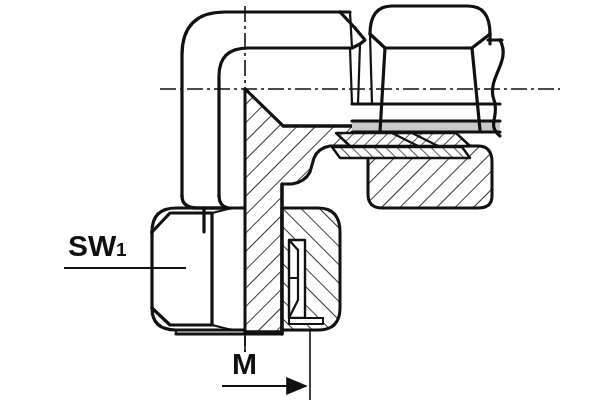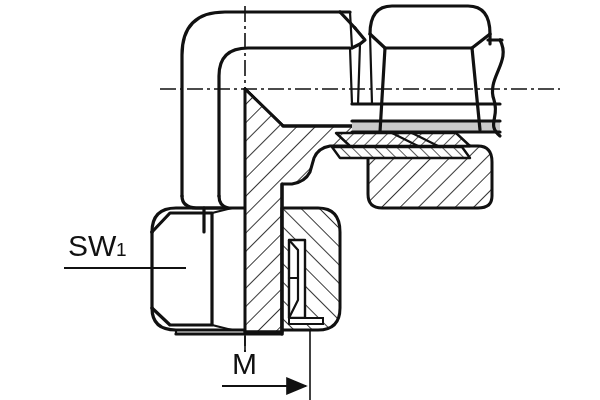--- a/index.html
+++ b/index.html
@@ -12,20 +12,21 @@
     width: 600px;
     height: 400px;
     overflow: hidden;
     font-family: "Liberation Sans", sans-serif;
   }
   #drawing-root {
     position: relative;
     width: 600px;
     height: 400px;
     background: #ffffff;
+    font-weight: bold;
   }
   svg#technical-drawing {
     display: block;
     width: 600px;
     height: 400px;
   }
   .outline {
     fill: none;
     stroke: #111111;
     stroke-width: 3.2;

